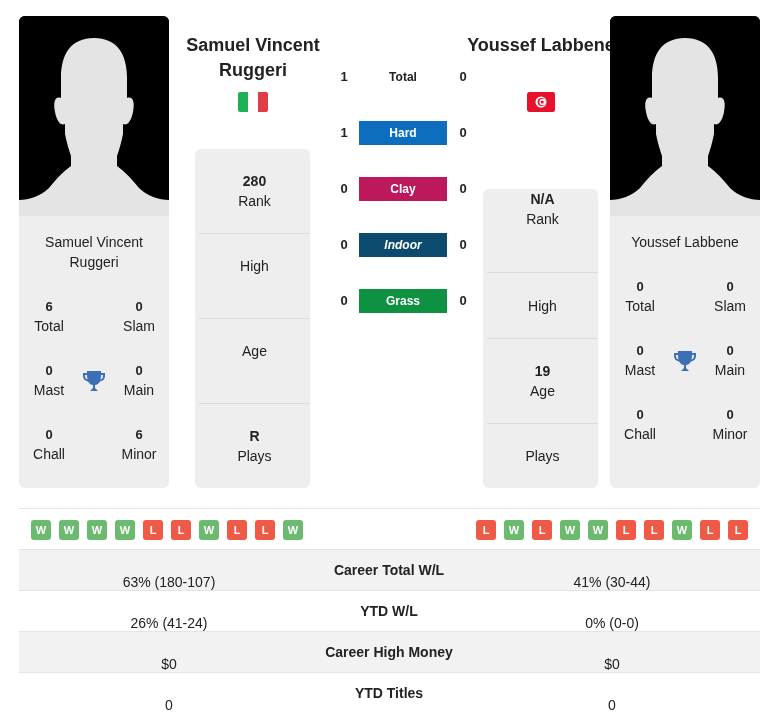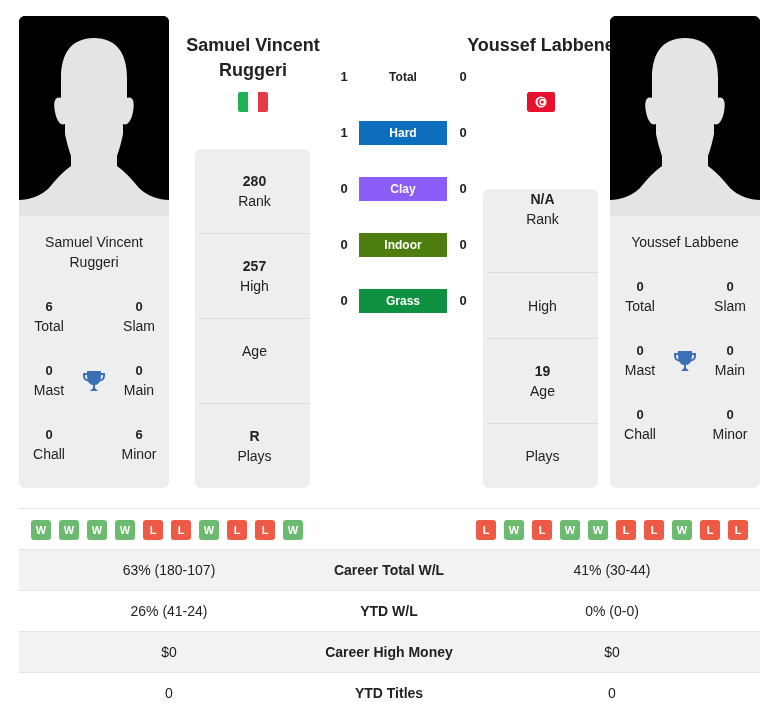--- a/index.html
+++ b/index.html
@@ -47,21 +47,21 @@
   .h2h-row .lv, .h2h-row .rv { position: absolute; top: 0; width: 18px; text-align: center; font-weight: bold; font-size: 13px; line-height: 24px; }
   .h2h-row .lv { left: 0; }
   .h2h-row .rv { left: 119px; }
   .h2h-row .surf { position: absolute; left: 24px; width: 88px; height: 24px; color: #fff; font-weight: bold; font-size: 12px; line-height: 24px; text-align: center; }
   .h2h-row .surf.total { color: #222; background: transparent; }
 
   
   .cmp-table { position: absolute; left: 19px; top: 508px; width: 741px; border-top: 1px solid #e4e4e4; }
   .cmp-row { position: relative; height: 41px; border-bottom: 1px solid #e4e4e4; }
   .cmp-row.alt { background: #f2f2f2; }
-  .cmp-row .left, .cmp-row .right { position: absolute; top: 0; width: 300px; text-align: center; font-size: 14px; line-height: 41px; }
+  .cmp-row .left, .cmp-row .right { position: absolute; top: 12px; width: 300px; text-align: center; font-size: 14px; line-height: 41px; }
   .cmp-row .left { left: 0; }
   .cmp-row .right { left: 443px; }
   .cmp-row .mid { position: absolute; left: 270px; width: 200px; text-align: center; font-size: 14px; font-weight: bold; line-height: 41px; }
   .form-wrap { position: absolute; top: 11px; display: flex; gap: 8px; }
   .form-wrap.l { left: 12px; }
   .form-wrap.r { left: 457px; }
   .badge { width: 20px; height: 20px; border-radius: 3px; color: #fff; font-size: 11px; font-weight: bold; line-height: 20px; text-align: center; }
   .badge.W { background: #6cba6f; }
   .badge.L { background: #ee5a45; }
 </style>
@@ -118,21 +118,20 @@
       <rect x="20" y="0" width="10" height="20" fill="#e23b45"></rect>
     </svg>
 </div>
 
 <div class="stat-col" id="p1-stats">
   <div class="stat-item" style="top:0;height:85px;padding-top:22px;">
     <div class="v">280</div>
     <div class="l">Rank</div>
   </div>
   <div class="stat-item" style="top:85px;height:85px;padding-top:22px;">
-    <div class="v">257</div>
     <div class="l">High</div>
   </div>
   <div class="stat-item" style="top:170px;height:85px;padding-top:22px;">
     <div class="l">Age</div>
   </div>
   <div class="stat-item" style="top:255px;height:84px;padding-top:22px;">
     <div class="v">R</div>
     <div class="l">Plays</div>
   </div>
 </div>
@@ -142,26 +141,26 @@
   <div class="surf total">Total</div>
   <div class="rv">0</div>
 </div>
 <div class="h2h-row" style="top:121px;">
   <div class="lv">1</div>
   <div class="surf" style="background:#0d6ebd;">Hard</div>
   <div class="rv">0</div>
 </div>
 <div class="h2h-row" style="top:177px;">
   <div class="lv">0</div>
-  <div class="surf" style="background:#8b5cf6;">Clay</div>
+  <div class="surf" style="background:#be185d;">Clay</div>
   <div class="rv">0</div>
 </div>
 <div class="h2h-row" style="top:233px;">
   <div class="lv">0</div>
-  <div class="surf" style="background:#4d7c0f;">Indoor</div>
+  <div class="surf" style="background:#0c4a6e;font-style:italic;">Indoor</div>
   <div class="rv">0</div>
 </div>
 <div class="h2h-row" style="top:289px;">
   <div class="lv">0</div>
   <div class="surf" style="background:#0f9142;">Grass</div>
   <div class="rv">0</div>
 </div>
 
 <div class="big-name" id="p2-name">Youssef Labbene</div>
 <div class="flag" id="p2-flag">

